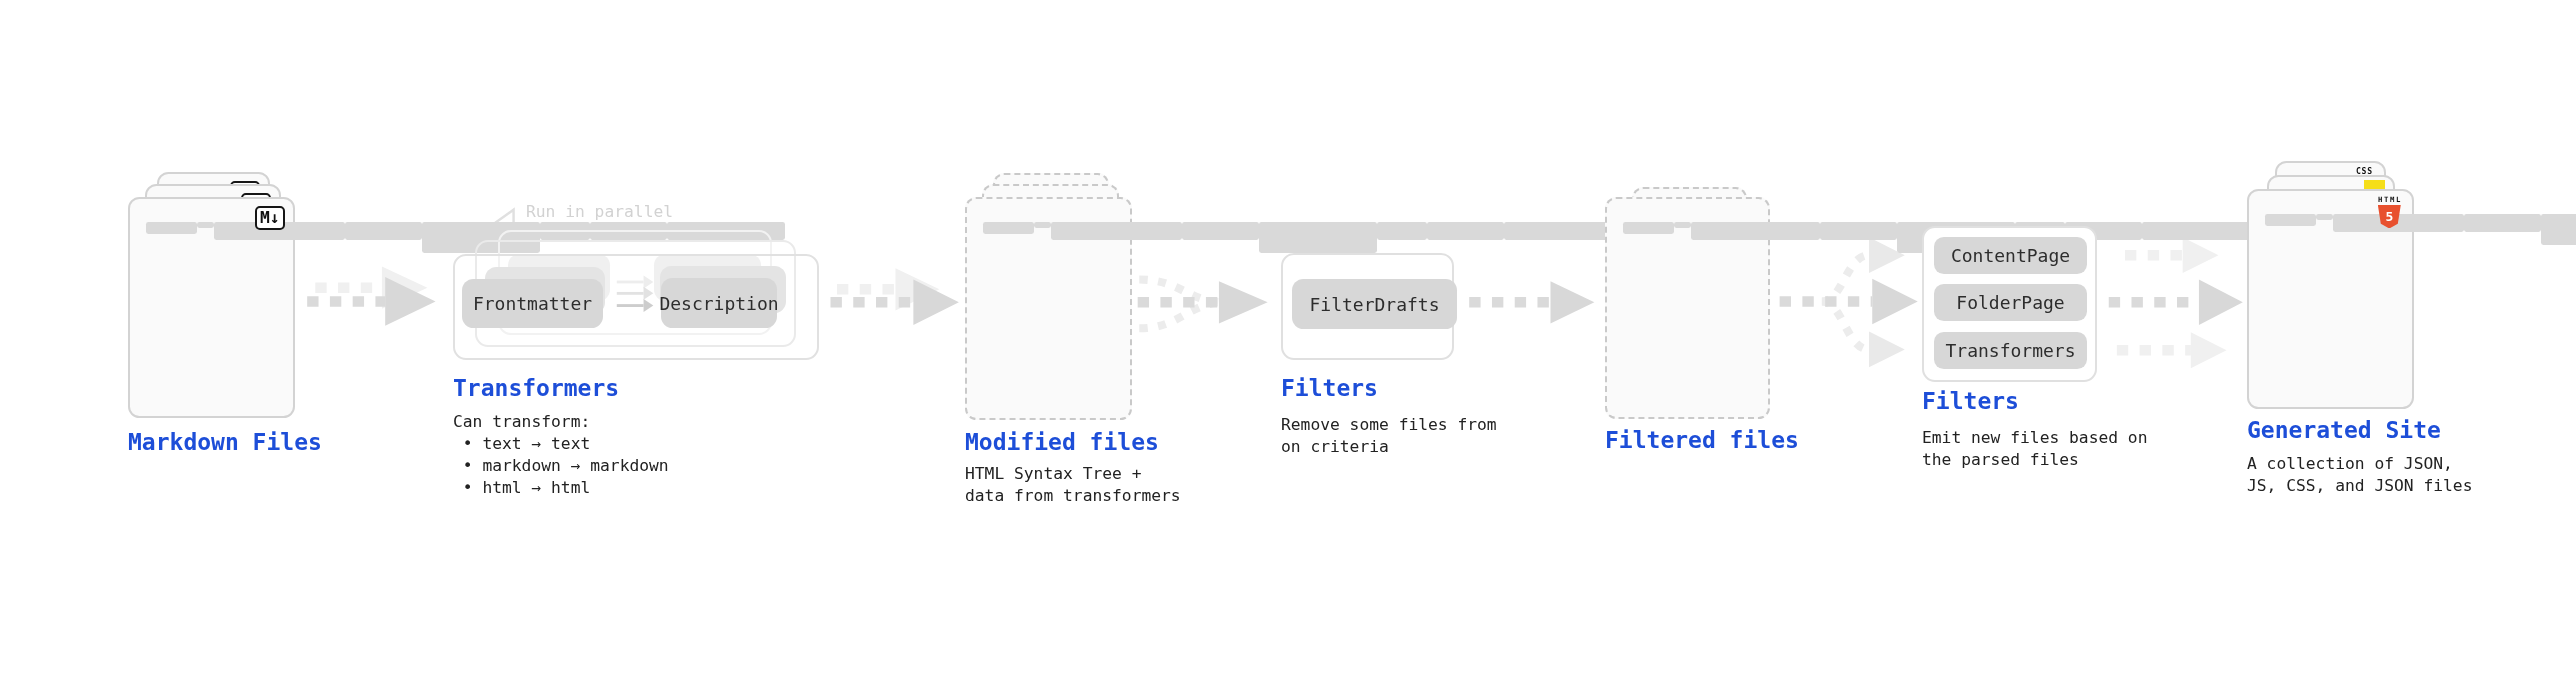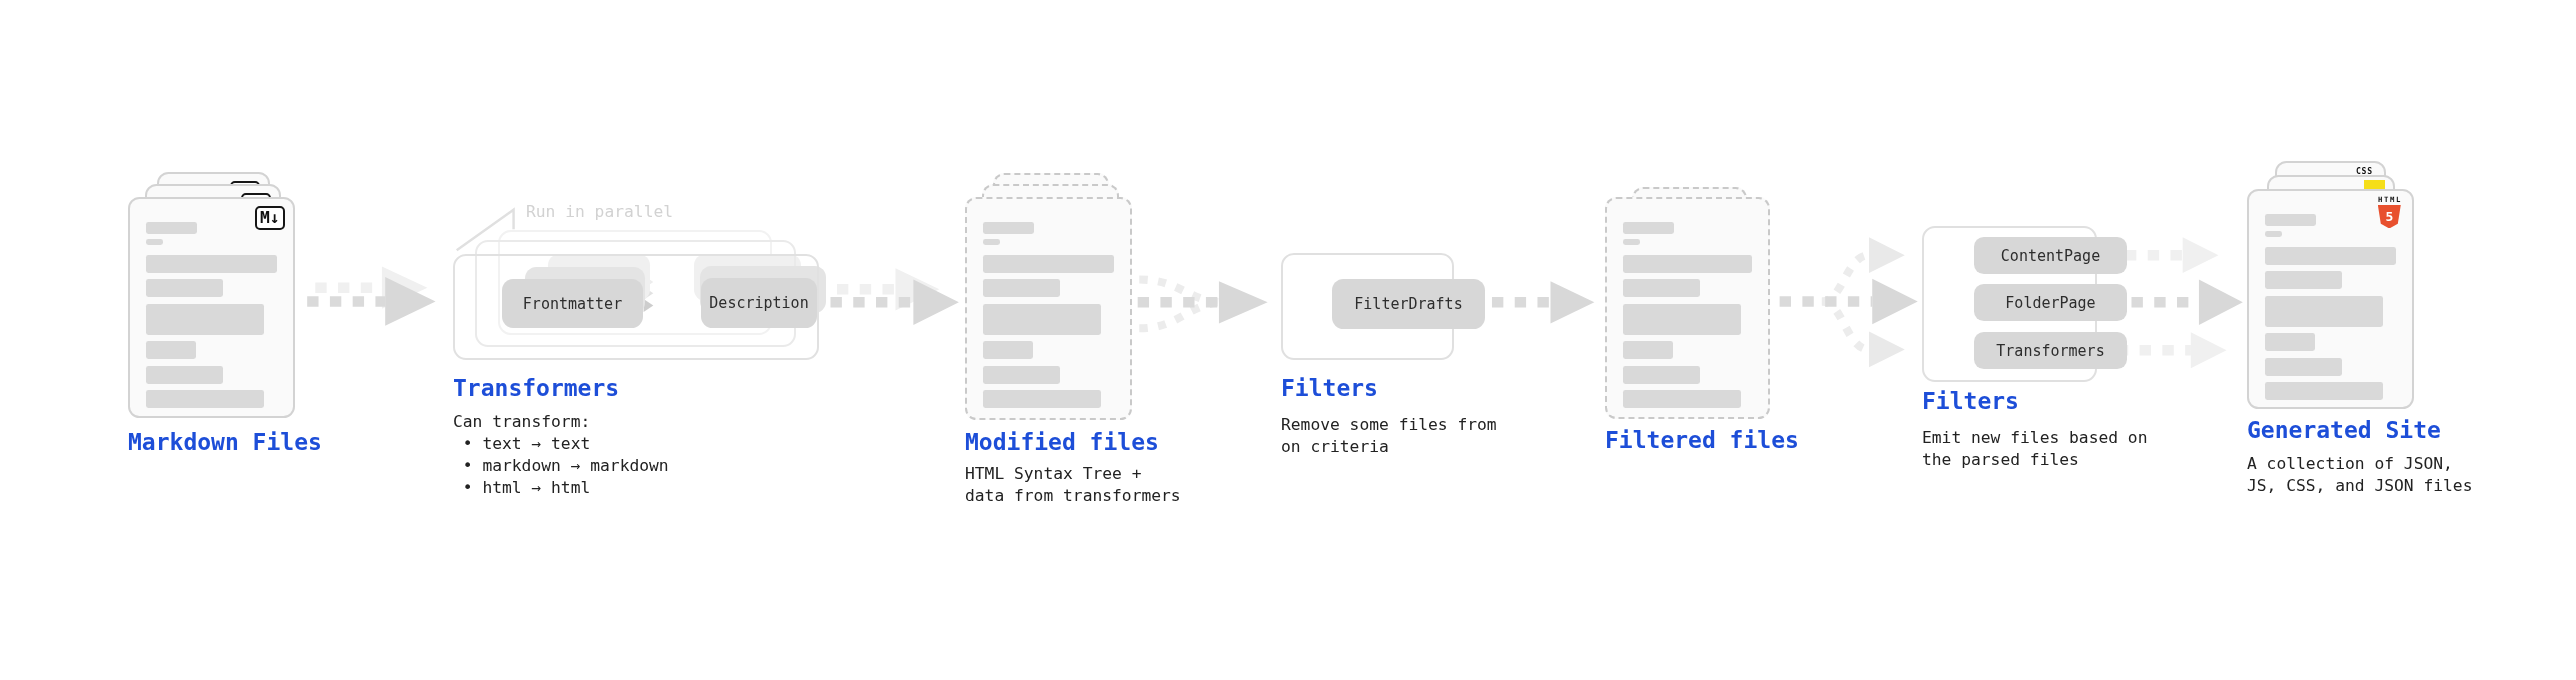--- a/index.html
+++ b/index.html
@@ -2,29 +2,29 @@
 <html style="font-size:13px"><head>
 <meta charset="utf-8">
 <style>
   html,body{margin:0;padding:0;background:#fff;}
   #canvas{position:relative;width:2576px;height:681px;overflow:hidden;background:#fff;
           font-family:"DejaVu Sans Mono","Liberation Mono",monospace;}
   svg{position:absolute;left:0;top:0;}
   
   .doc{position:absolute;background:#fafafa;border:2px solid #d3d3d3;border-radius:11.4px;box-sizing:border-box;}
   .doc.dashed{border-style:dashed;border-color:#c9c9c9;}
-  .content{padding:23px 16.3px 0 16.3px;display:flex;flex-direction:column;align-items:flex-start;}
+  .content{padding:23px 16.3px 0 16.3px;display:flex;flex-direction:row;align-items:flex-start;}
   .bar{background:#d9d9d9;border-radius:2.4px;flex:none;max-width:100%;}
   
   .badge-md{position:absolute;top:6.5px;right:8.1px;border:2.4px solid #161616;border-radius:4.9px;background:#fff;
             font-weight:700;font-size:16.3px;line-height:20.3px;padding:0 3.3px;color:#111;}
   
   .frame{position:absolute;border-radius:13px;box-sizing:border-box;background:transparent;border:2px solid #e2e2e2;}
   .pill{position:absolute;background:#d7d7d7;border-radius:11.4px;display:flex;align-items:center;justify-content:center;
-        font-size:15px;color:#2d2d2d;box-sizing:border-box;margin-left:40px;}
+        font-size:18px;color:#2d2d2d;box-sizing:border-box;}
   .pill.l2{background:#e4e4e4;}
   .pill.l3{background:#f0f0f0;}
   .panel{position:absolute;background:#fff;border:2px solid #e0e0e0;border-radius:13px;box-sizing:border-box;}
   
   .t{position:absolute;font-size:23px;font-weight:600;color:#1d4ed8;white-space:pre;}
   .d{position:absolute;font-size:16.3px;line-height:22px;color:#222;white-space:pre;}
   .note{position:absolute;font-size:16.3px;color:#d2d2d2;white-space:pre;}
   
   .badge-css{position:absolute;top:4.1px;right:8.1px;text-align:center;}
   .badge-css .txt{font-size:8.1px;font-weight:700;color:#111;letter-spacing:0.8px;line-height:8.1px;}
@@ -175,21 +175,21 @@
         <div class="bar" style="width: 118px; height: 18px; margin-bottom: 6.5px;"></div>
       </div>
     <div class="t" style="left:965px;top:429px">Modified files</div>
     <div class="d" style="left:965px;top:463px">HTML Syntax Tree +
 data from transformers</div>
   </div>
 
   
   <div style="display:contents">
     <div class="panel" style="left:1281px;top:253px;width:173px;height:107px"></div>
-    <div class="pill" style="left:1292px;top:279px;width:153px;height:50px">FilterDrafts</div>
+    <div class="pill" style="left:1292px;top:279px;width:165px;height:50px">FilterDrafts</div>
     <div class="t" style="left:1281px;top:375px">Filters</div>
     <div class="d" style="left:1281px;top:414px">Remove some files from
 on criteria</div>
   </div>
 
   
   <div style="display:contents">
     <div class="doc dashed" style="left:1632px;top:187px;width:115px;height:52px"></div>
     <div class="doc dashed content" style="left:1605px;top:197px;width:165px;height:222px">
         <div class="bar" style="width: 51px; height: 12.2px; margin-bottom: 4.9px;"></div>

